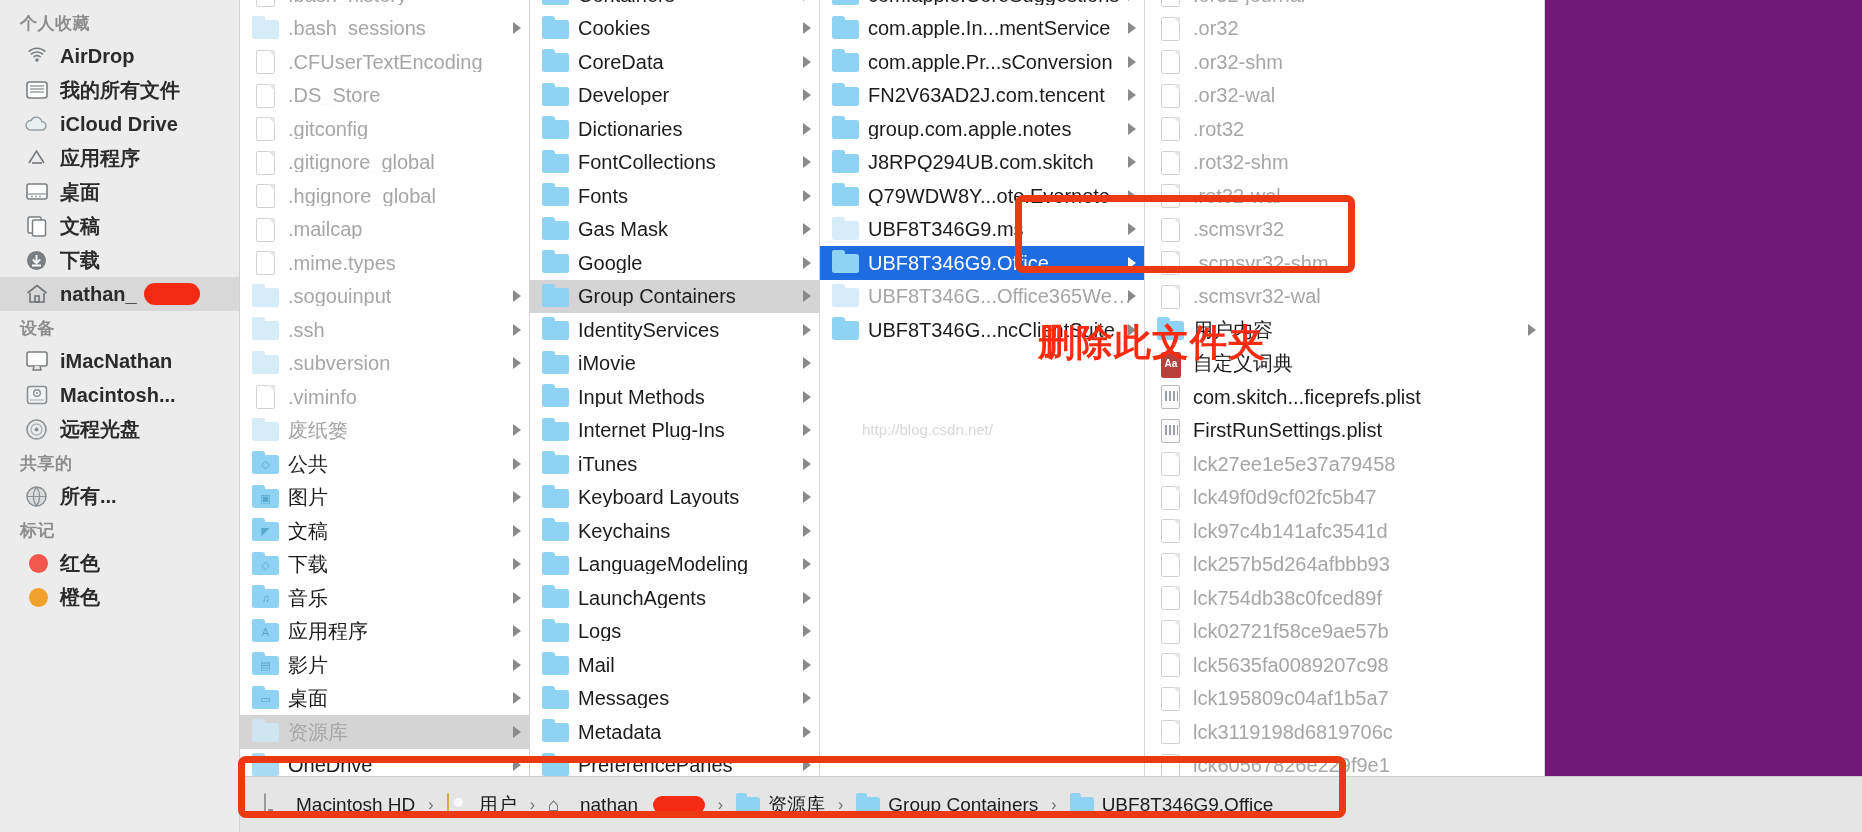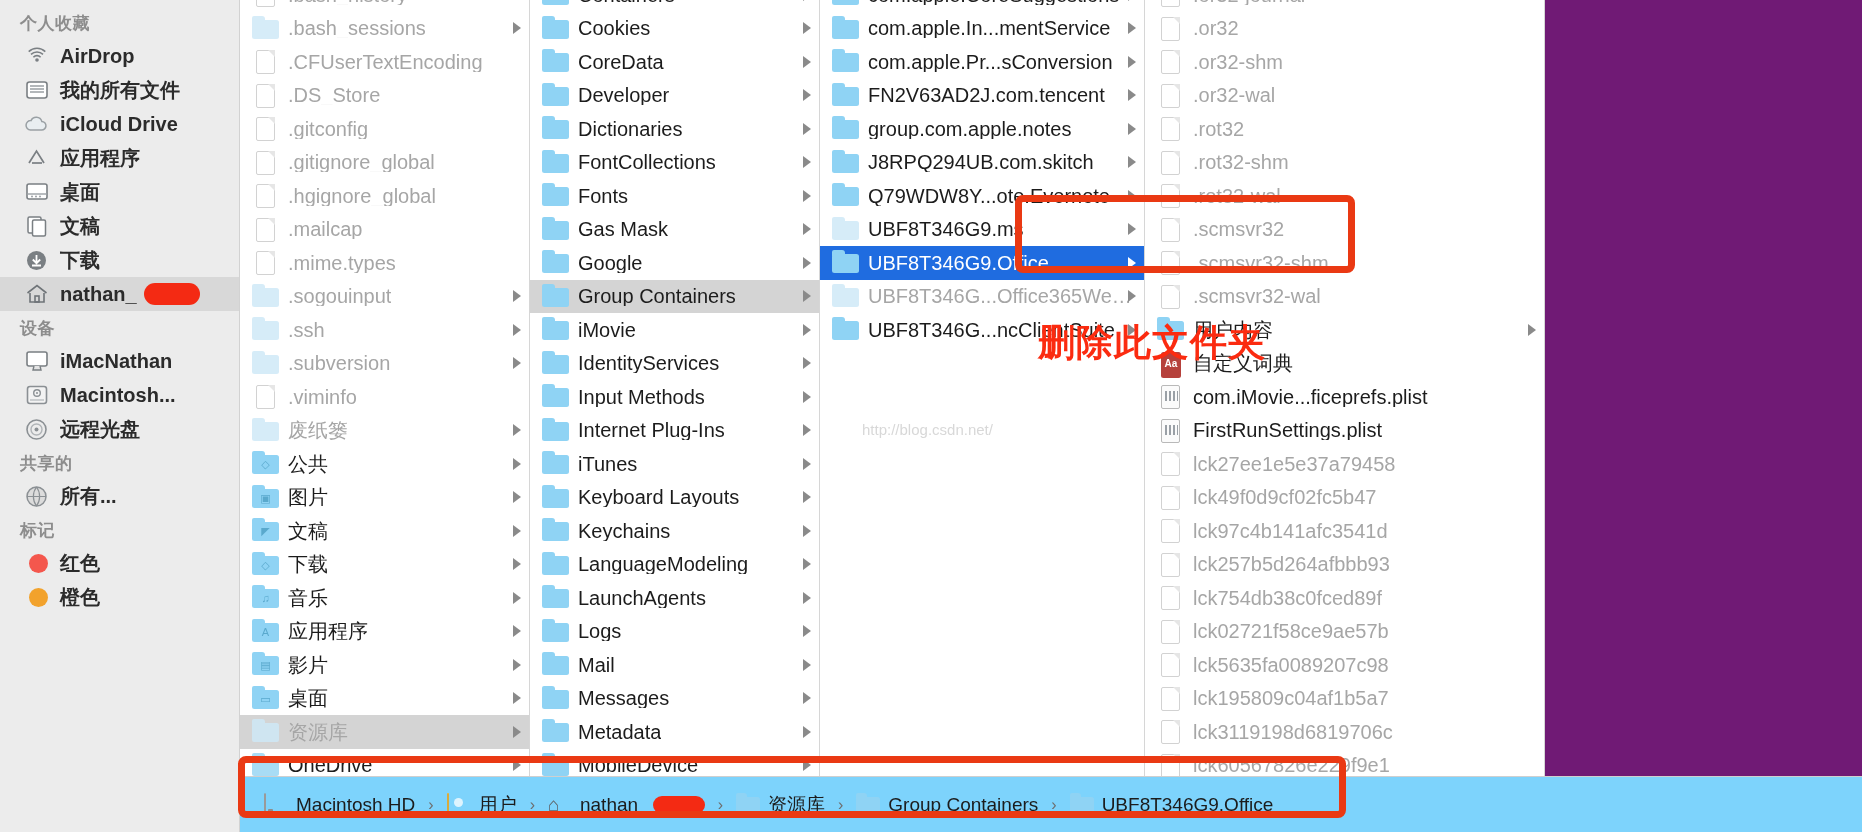--- a/index.html
+++ b/index.html
@@ -209,21 +209,21 @@
     z-index: 5;
     white-space: nowrap;
     font-family: "Liberation Sans", sans-serif;
   }
 
   
   .pathbar {
     position: absolute;
     left: 240px; right: 0; bottom: 0;
     height: 56px;
-    background: #7dd3fc;
+    background: #e5e5e5;
     border-top: 1px solid #cfcfcf;
     display: flex;
     align-items: center;
     padding-left: 24px;
     gap: 10px;
     font-size: 19px;
     color: #1c1c1c;
     z-index: 30;
   }
   .pcrumb { display: flex; align-items: center; gap: 8px; white-space: nowrap; }
@@ -656,34 +656,34 @@
             <span class="ico">
               <span class="folder"></span>
             </span>
             <span class="rname">Group Containers</span>
             <span class="arrow"></span>
           </div>
           <div class="row">
             <span class="ico">
               <span class="folder"></span>
             </span>
+            <span class="rname">IdentityServices</span>
+            <span class="arrow"></span>
+          </div>
+          <div class="row">
+            <span class="ico">
+              <span class="folder"></span>
+            </span>
             <span class="rname">iMovie</span>
             <span class="arrow"></span>
           </div>
           <div class="row">
             <span class="ico">
               <span class="folder"></span>
             </span>
-            <span class="rname">IdentityServices</span>
-            <span class="arrow"></span>
-          </div>
-          <div class="row">
-            <span class="ico">
-              <span class="folder"></span>
-            </span>
             <span class="rname">Input Methods</span>
             <span class="arrow"></span>
           </div>
           <div class="row">
             <span class="ico">
               <span class="folder"></span>
             </span>
             <span class="rname">Internet Plug-Ins</span>
             <span class="arrow"></span>
           </div>
@@ -741,27 +741,20 @@
               <span class="folder"></span>
             </span>
             <span class="rname">Messages</span>
             <span class="arrow"></span>
           </div>
           <div class="row">
             <span class="ico">
               <span class="folder"></span>
             </span>
             <span class="rname">Metadata</span>
-            <span class="arrow"></span>
-          </div>
-          <div class="row">
-            <span class="ico">
-              <span class="folder"></span>
-            </span>
-            <span class="rname">MobileDevice</span>
             <span class="arrow"></span>
           </div>
           <div class="row">
             <span class="ico">
               <span class="folder"></span>
             </span>
             <span class="rname">PreferencePanes</span>
             <span class="arrow"></span>
           </div>
           <div class="row">
@@ -926,21 +919,21 @@
           <div class="row">
             <span class="ico">
               <span class="dictIcon">Aa</span>
             </span>
             <span class="rname">自定义词典</span>
           </div>
           <div class="row">
             <span class="ico">
               <span class="plist"></span>
             </span>
-            <span class="rname">com.iMovie...ficeprefs.plist</span>
+            <span class="rname">com.skitch...ficeprefs.plist</span>
           </div>
           <div class="row">
             <span class="ico">
               <span class="plist"></span>
             </span>
             <span class="rname">FirstRunSettings.plist</span>
           </div>
           <div class="row dim">
             <span class="ico">
               <span class="doc"></span>

